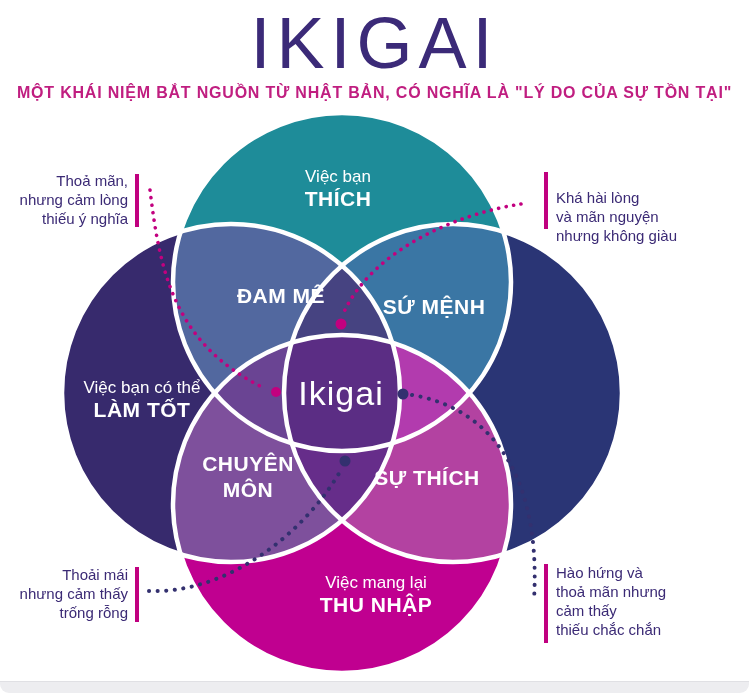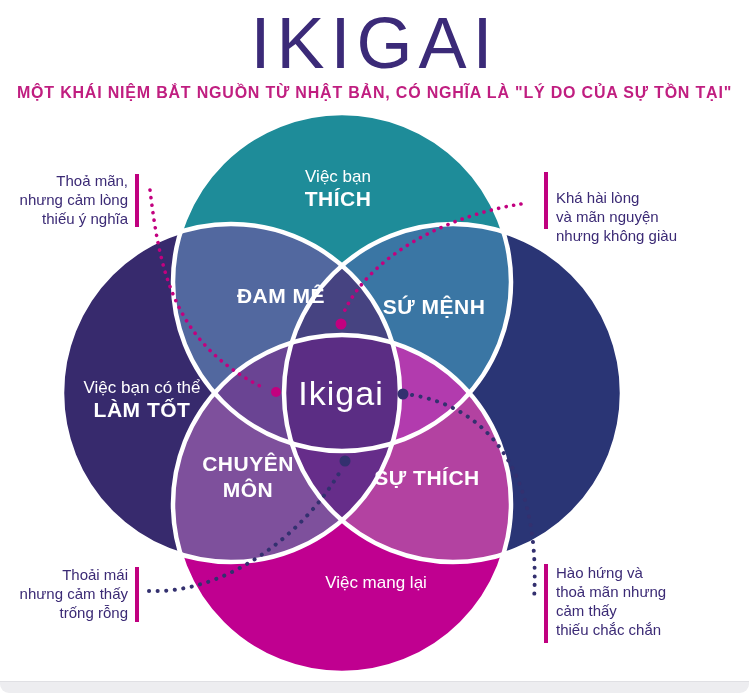--- a/index.html
+++ b/index.html
@@ -137,20 +137,21 @@
   <div class="lbl" style="left:338px;top:167px;">
     <span class="l1">Việc bạn</span>
     <span class="l2">THÍCH</span>
   </div>
   <div class="lbl" style="left:142px;top:378px;">
     <span class="l1">Việc bạn có thể</span>
     <span class="l2">LÀM TỐT</span>
   </div>
   <div class="lbl" style="left:348px;top:573px;margin-left:28px;">
     <span class="l1">Việc mang lại</span>
+    <span class="l2">THU NHẬP</span>
   </div>
 
   <div class="lens" style="left:281px;top:283px;">ĐAM MÊ</div>
   <div class="lens" style="left:434px;top:294px;">SỨ MỆNH</div>
   <div class="lens" style="left:248px;top:451px;">CHUYÊN
 MÔN</div>
   <div class="lens" style="left:427px;top:465px;">SỰ THÍCH</div>
   <div class="ikigai" style="left:341px;top:374px;">Ikigai</div>
 
   <div class="bar" style="left:135px;top:174px;height:53px;"></div>

